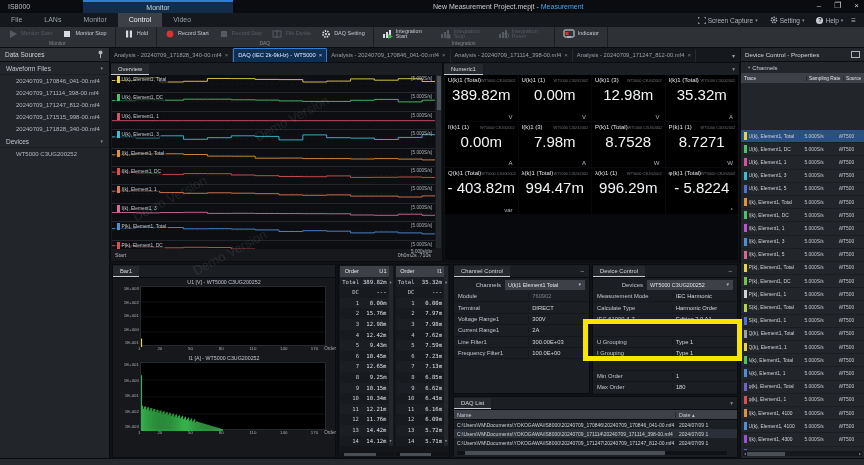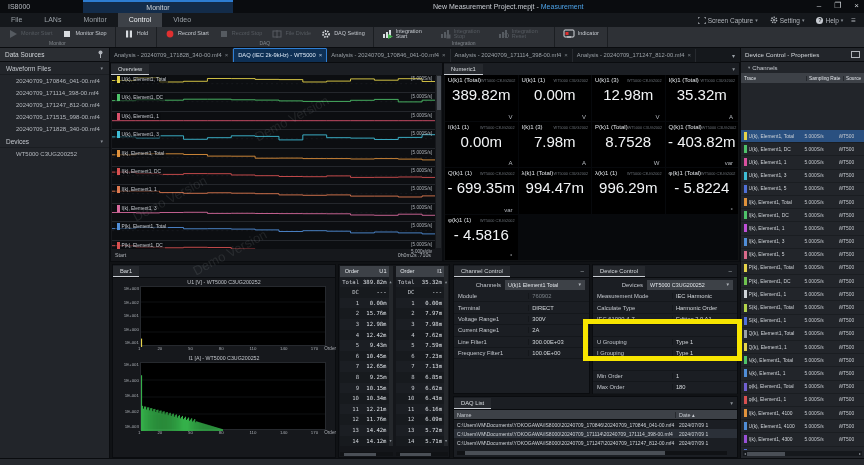--- a/index.html
+++ b/index.html
@@ -547,32 +547,32 @@
       <div class="ntile">
         <div class="nh">
           <span class="nch">P(k)1 (Total)</span>
           <span class="ndev">WT5000 C3UG2002</span>
         </div>
         <div class="nv">8.7528</div>
         <div class="nu">W</div>
       </div>
       <div class="ntile">
         <div class="nh">
+          <span class="nch">P(k)1 (1)</span>
+          <span class="ndev">WT5000 C3UG2002</span>
+        </div>
+        <div class="nv">8.7271</div>
+        <div class="nu">W</div>
+      </div>
+      <div class="ntile">
+        <div class="nh">
           <span class="nch">Q(k)1 (Total)</span>
           <span class="ndev">WT5000 C3UG2002</span>
         </div>
         <div class="nv">- 403.82m</div>
-        <div class="nu">var</div>
-      </div>
-      <div class="ntile">
-        <div class="nh">
-          <span class="nch">Q(k)1 (1)</span>
-          <span class="ndev">WT5000 C3UG2002</span>
-        </div>
-        <div class="nv">- 699.35m</div>
         <div class="nu">var</div>
       </div>
       <div class="ntile">
         <div class="nh">
           <span class="nch">λ(k)1 (Total)</span>
           <span class="ndev">WT5000 C3UG2002</span>
         </div>
         <div class="nv">994.47m</div>
         <div class="nu"></div>
       </div>
@@ -583,28 +583,20 @@
         </div>
         <div class="nv">996.29m</div>
         <div class="nu"></div>
       </div>
       <div class="ntile">
         <div class="nh">
           <span class="nch">φ(k)1 (Total)</span>
           <span class="ndev">WT5000 C3UG2002</span>
         </div>
         <div class="nv">- 5.8224</div>
-        <div class="nu">°</div>
-      </div>
-      <div class="ntile">
-        <div class="nh">
-          <span class="nch">φ(k)1 (1)</span>
-          <span class="ndev">WT5000 C3UG2002</span>
-        </div>
-        <div class="nv">- 4.5816</div>
         <div class="nu">°</div>
       </div>
     </div>
 </div>
 
 <div id="barpanel" class="abs panel">
   <div class="ptabrow">
     <span class="pchip">Bar1</span>
   </div>
   <div id="bars-area">

